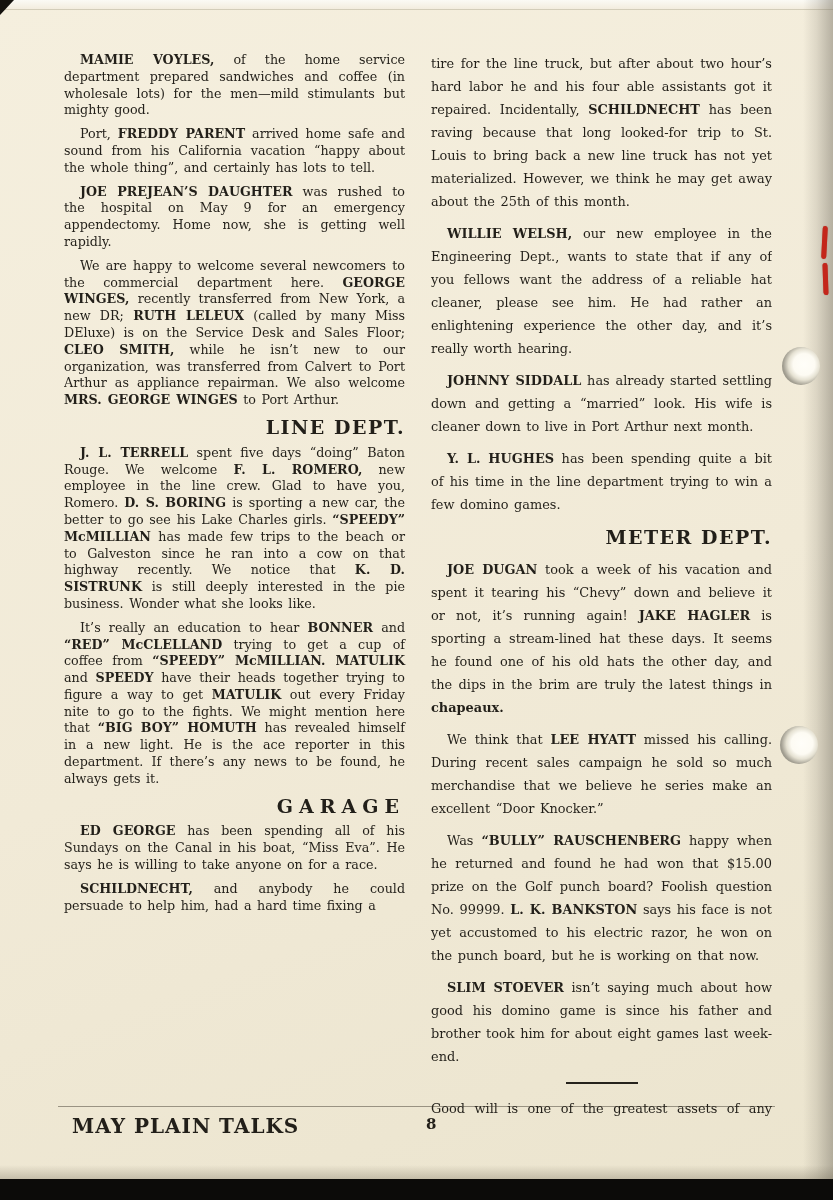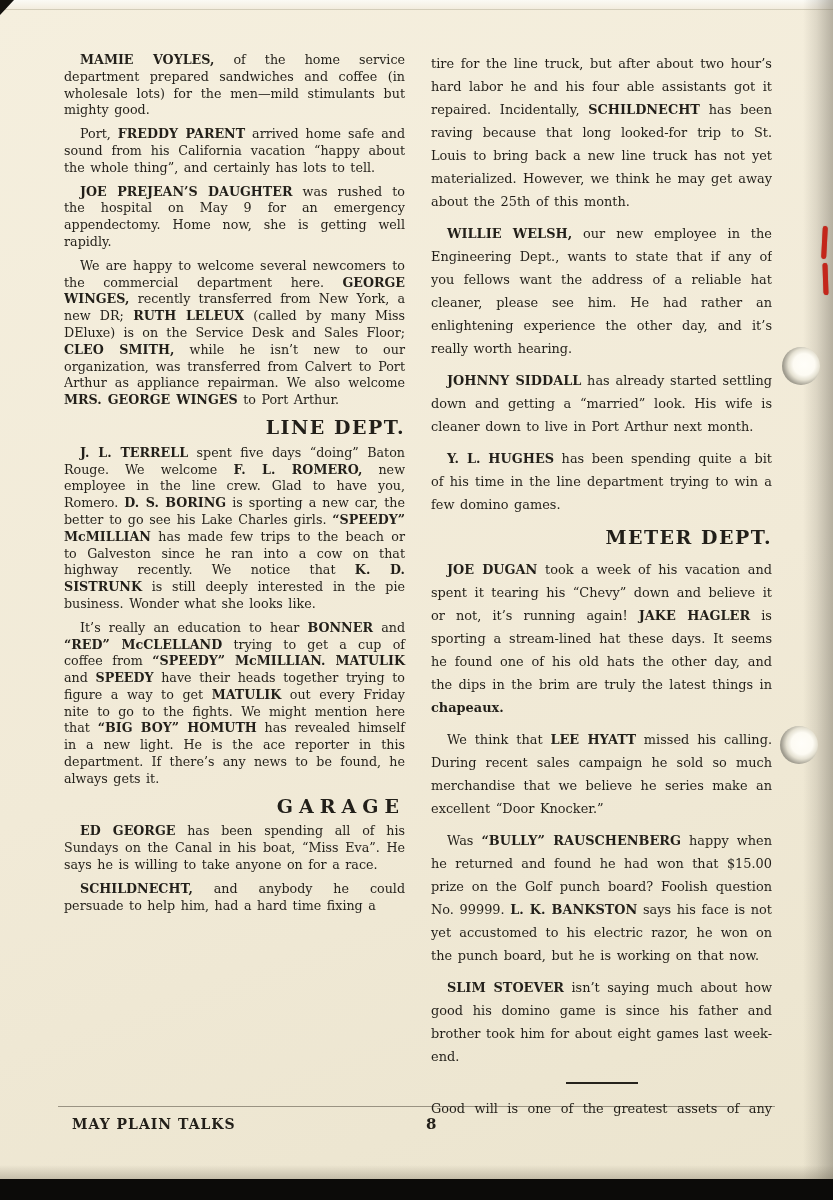--- a/index.html
+++ b/index.html
@@ -67,21 +67,21 @@
     left: 58px;
     right: 58px;
     border-top: 1px solid rgba(50, 45, 33, 0.45);
     padding-top: 7px;
     height: 40px;
   }
   .footer-title {
     display: inline-block;
     margin-left: 14px;
     font-weight: 700;
-    font-size: 14px;
+    font-size: 20px;
     letter-spacing: 1px;
   }
   .footer-page-number {
     position: absolute;
     left: 368px;
     top: 8px;
     font-weight: 700;
     font-size: 15px;
   }
   .right-edge {

